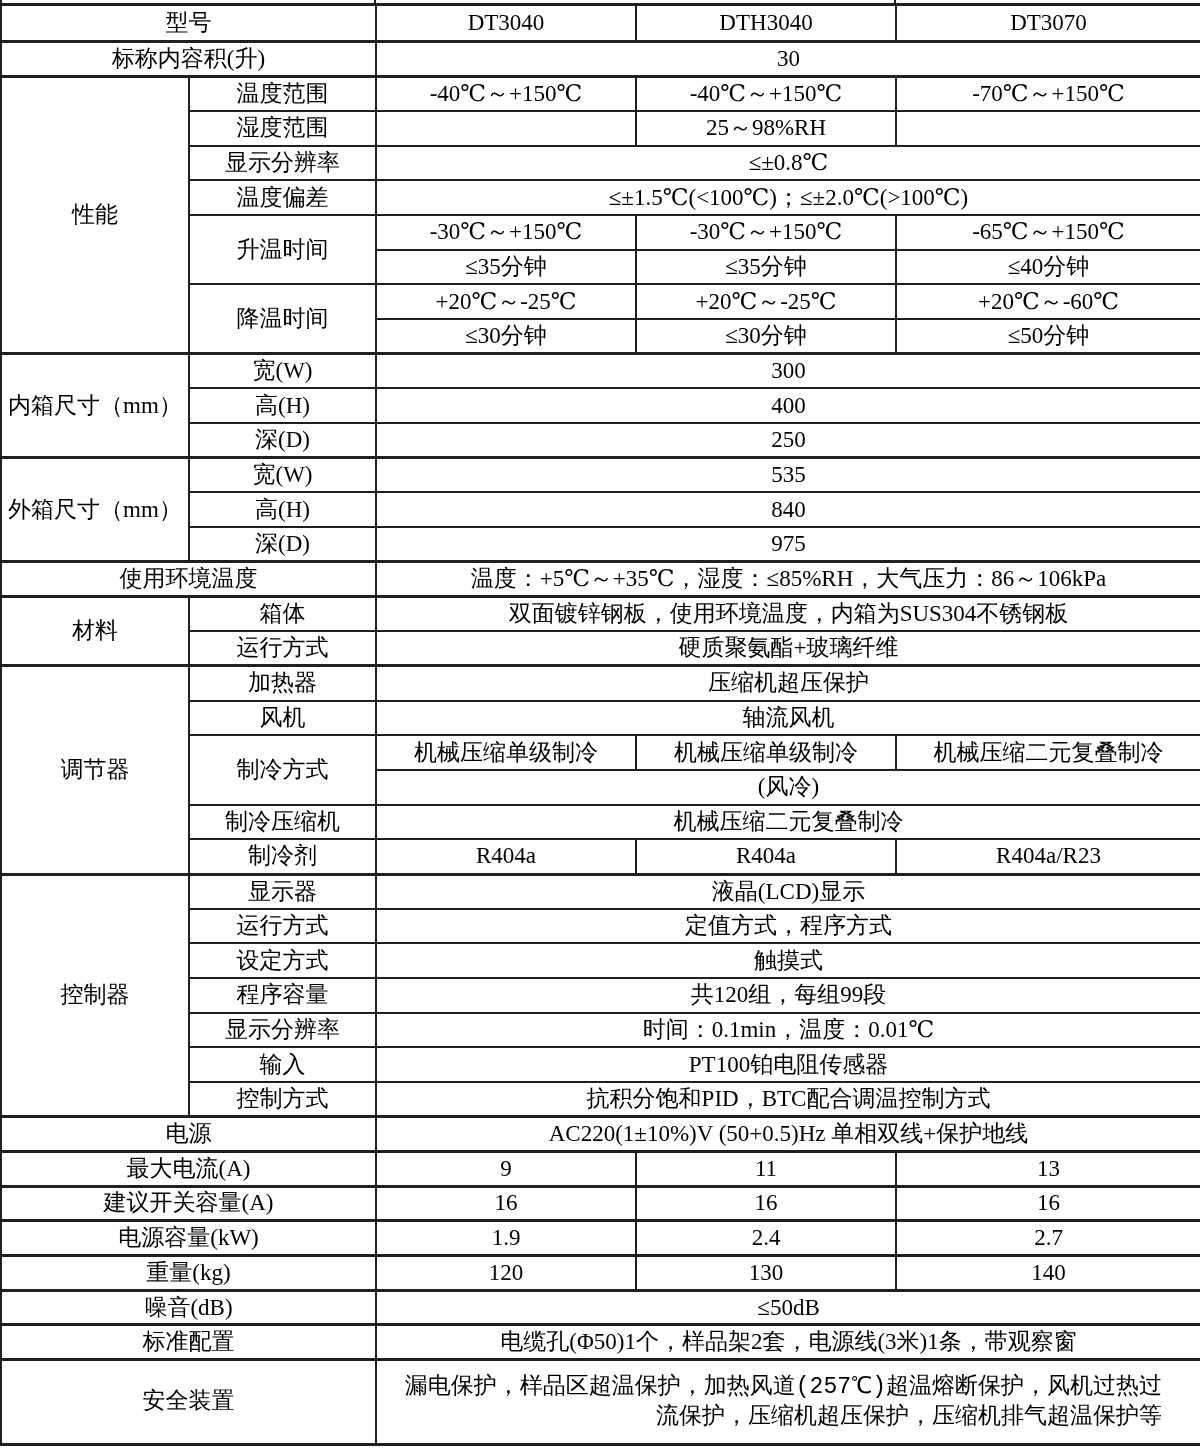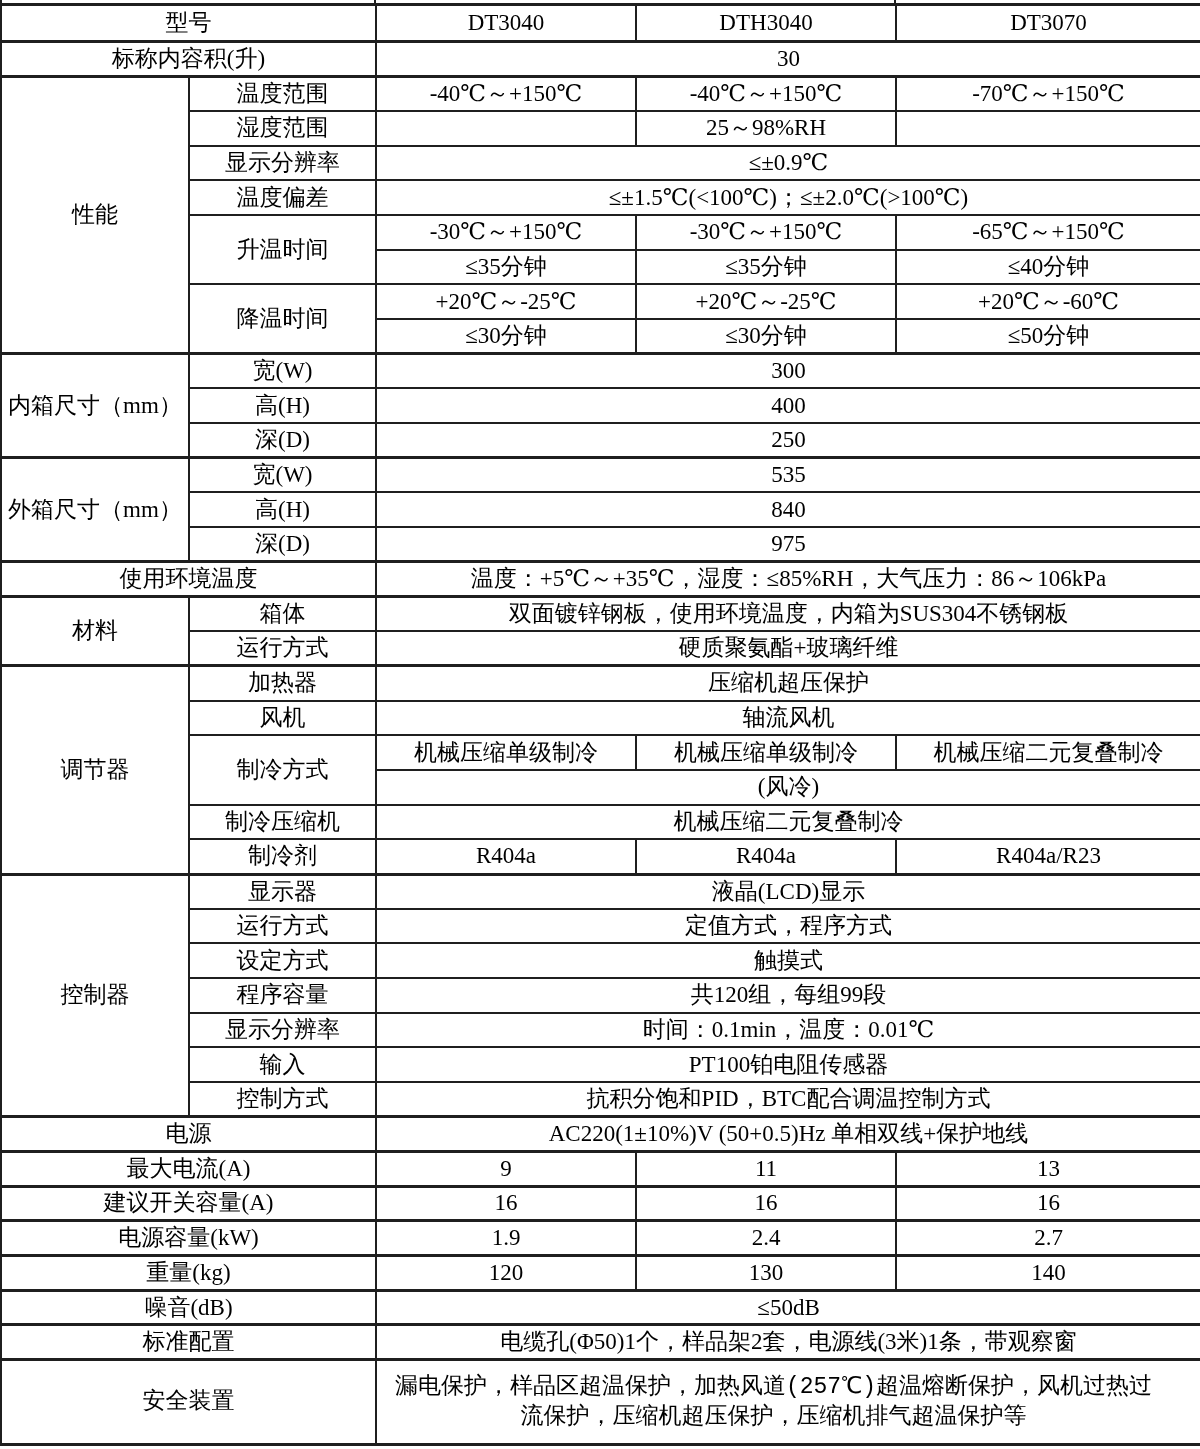--- a/index.html
+++ b/index.html
@@ -22,21 +22,21 @@
   td{
     border:2px solid var(--line);
     text-align:center; vertical-align:middle;
     font-size:23px; line-height:1.05;
     padding:0 4px; overflow:hidden; white-space:nowrap;
   }
   tr{ height:34.7px; }
   tr.r-model{ height:37px; }
   tr.sec > td{ border-top:3px solid var(--line); }
   td.safety-val{
-    text-align:center; white-space:normal;
+    text-align:right; white-space:normal;
     padding:0 38px 0 8px; line-height:30px;
   }
   tr.r-safety{ height:85px;font-family:Liberation Mono, monospace; }
 </style>
 </head>
 <body>
 
 <div class="stub" style="left:0"></div>
 <div class="stub" style="left:374px"></div>
 <div class="stub" style="left:894px"></div>
@@ -71,21 +71,21 @@
     <td>-70℃～+150℃</td>
   </tr>
   <tr>
     <td>湿度范围</td>
     <td></td>
     <td>25～98%RH</td>
     <td></td>
   </tr>
   <tr>
     <td>显示分辨率</td>
-    <td colspan="3">≤±0.9℃</td>
+    <td colspan="3">≤±0.8℃</td>
   </tr>
   <tr>
     <td>温度偏差</td>
     <td colspan="3">≤±1.5℃(&lt;100℃)；≤±2.0℃(&gt;100℃)</td>
   </tr>
   <tr>
     <td rowspan="2">升温时间</td>
     <td>-30℃～+150℃</td>
     <td>-30℃～+150℃</td>
     <td>-65℃～+150℃</td>

